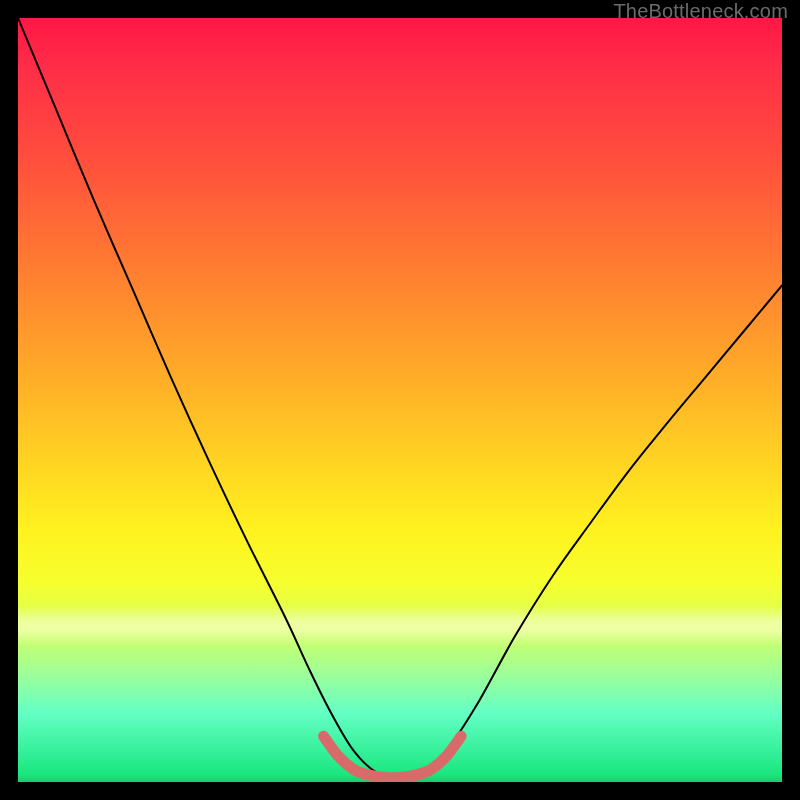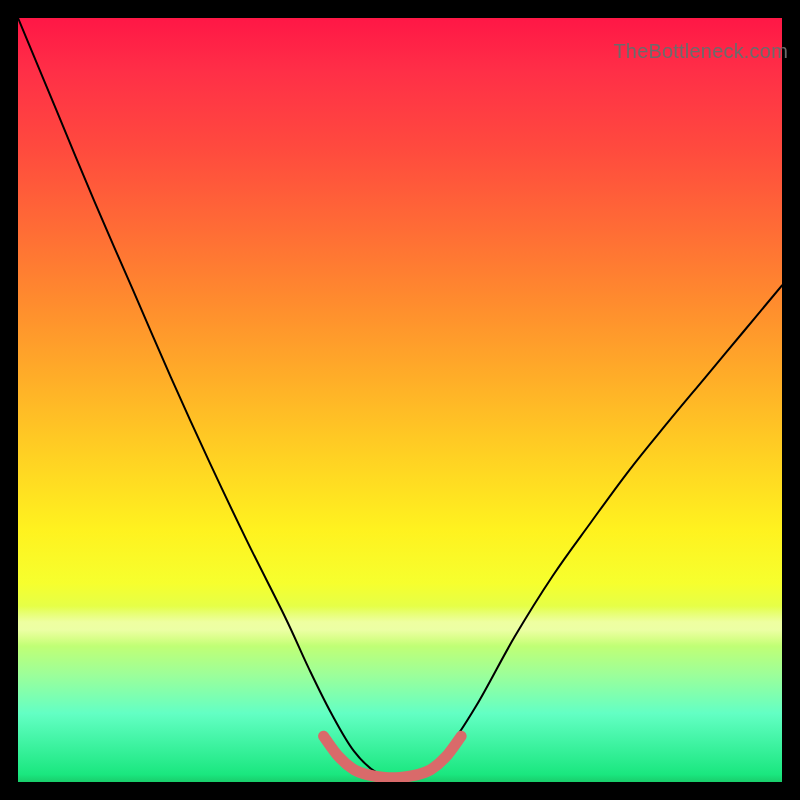--- a/index.html
+++ b/index.html
@@ -67,21 +67,20 @@
   }
   .watermark {
     position: absolute;
     top: 0px;
     right: 12px;
     color: #6b6b6b;
     font-size: 20px;
     font-weight: 500;
     letter-spacing: 0.2px;
     user-select: none;
-    margin-top: 40px;
   }
 </style>
 </head>
 <body>
 
 <div class="frame">
 
   <div class="plot-area">
     <div class="gradient-bg"></div>
     <div class="white-band"></div>

